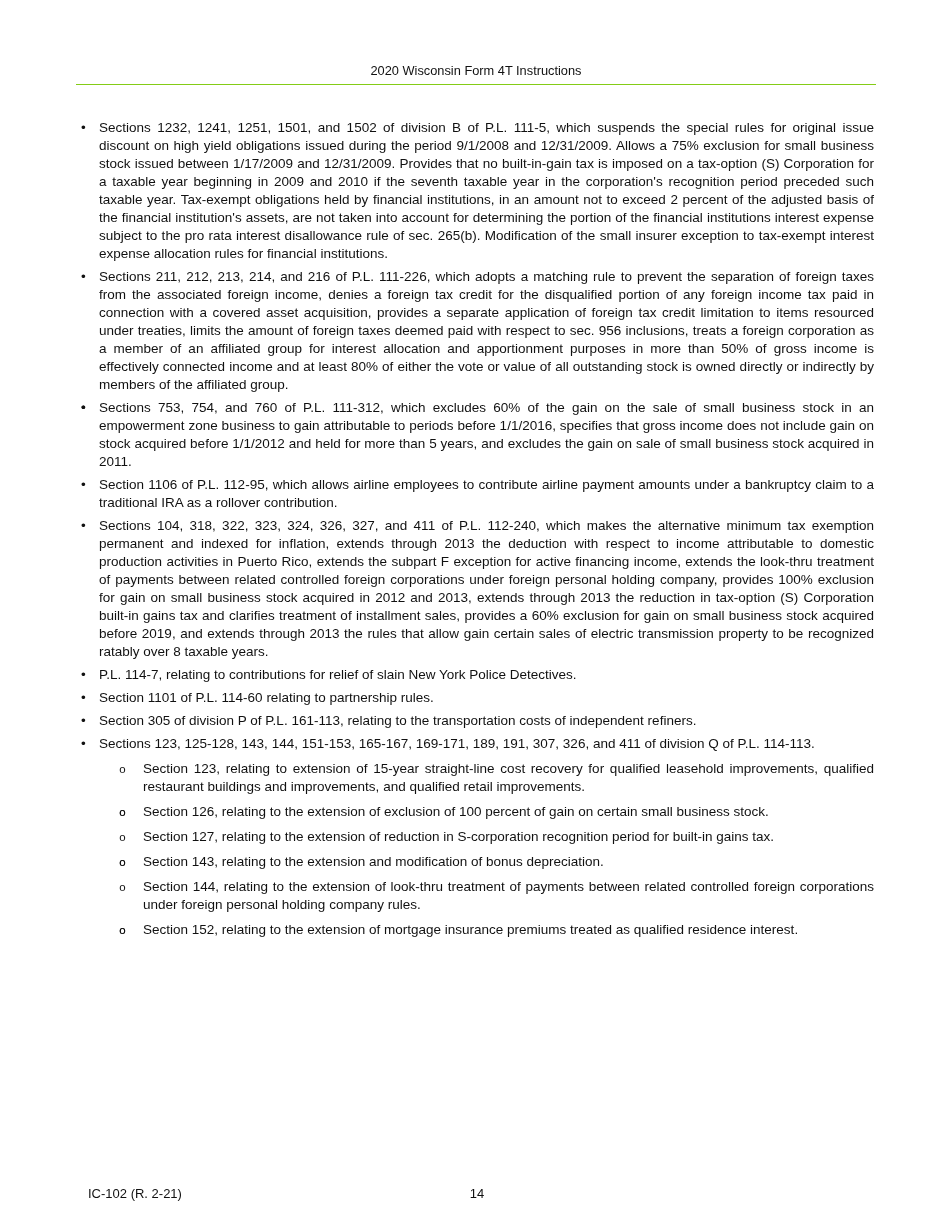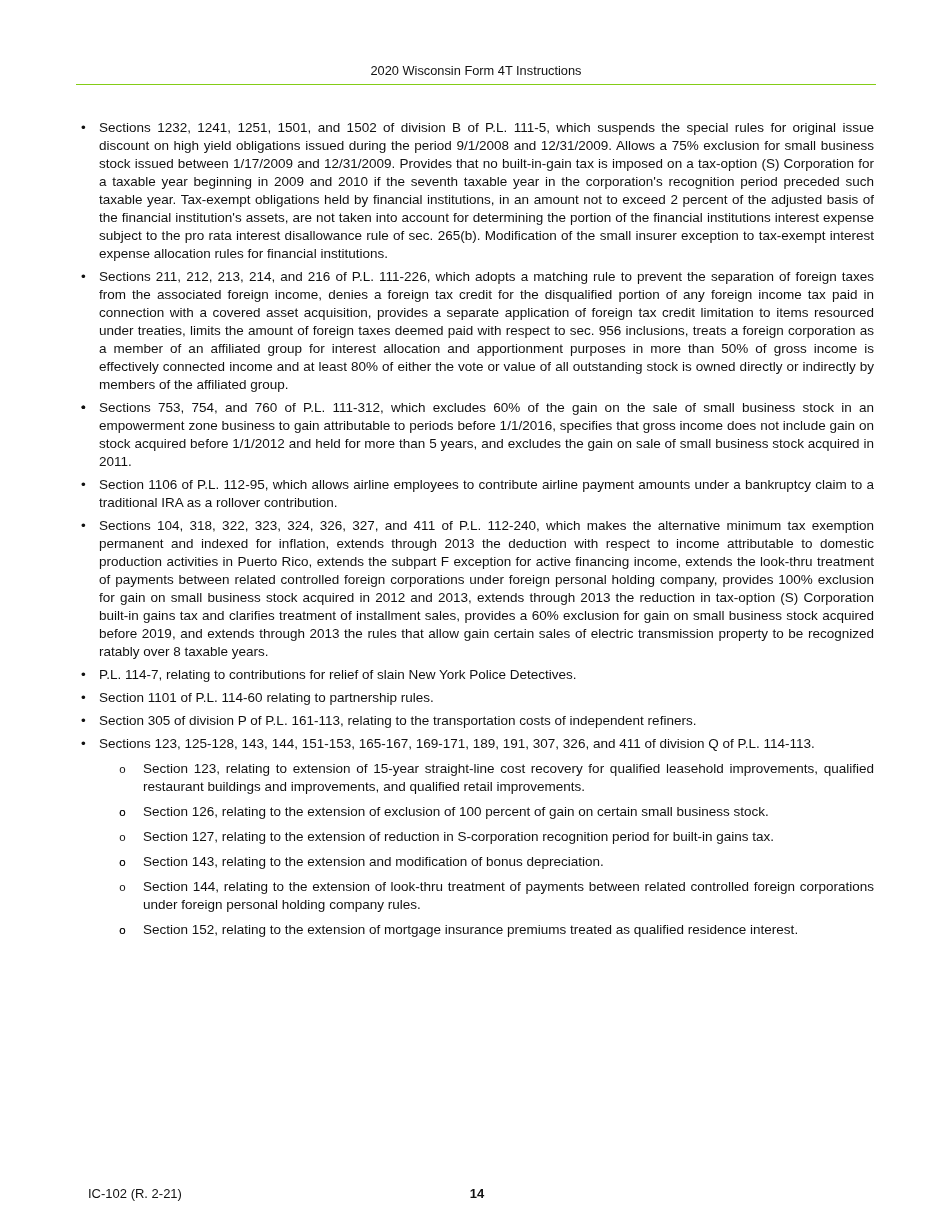--- a/index.html
+++ b/index.html
@@ -63,21 +63,21 @@
   }
   .page-footer {
     position: absolute;
     left: 80px;
     right: 76px;
     bottom: 28px;
     font-size: 13px;
     line-height: 16px;
   }
   .form-id { position: absolute; left: 8px; bottom: 0; }
-  .page-num { position: absolute; left: 50%; transform: translateX(-50%); bottom: 0; font-weight: bold; }
+  .page-num { position: absolute; left: 50%; transform: translateX(-50%); bottom: 0; }
 </style>
 </head>
 <body>
 
 <div class="page">
 
   <header class="page-header">
     <div class="header-title">2020 Wisconsin Form 4T Instructions</div>
   </header>
 

